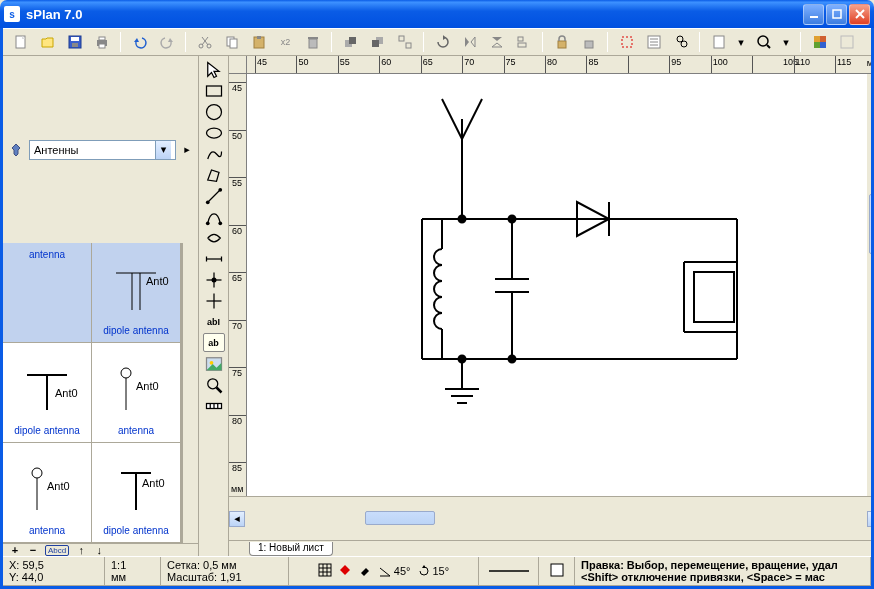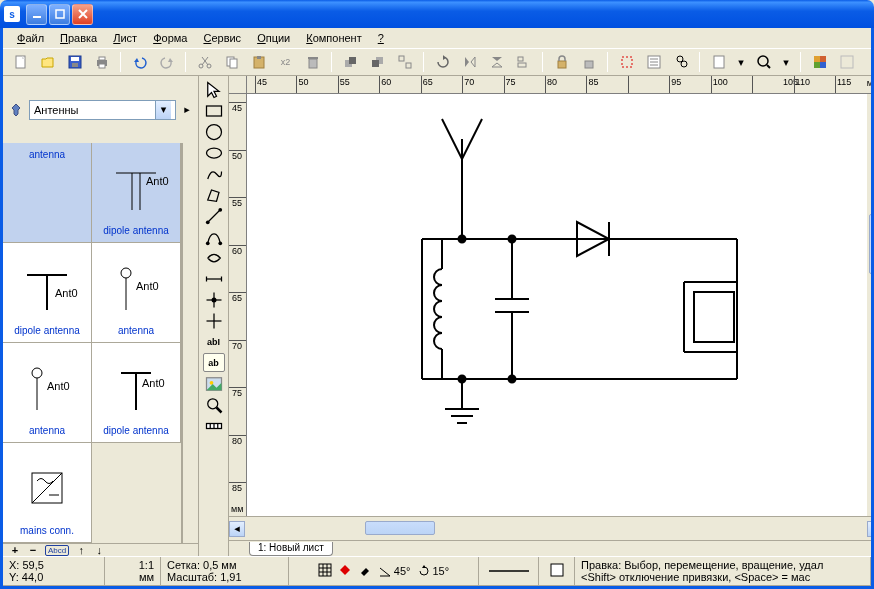--- a/index.html
+++ b/index.html
@@ -81,20 +81,21 @@
 .statcell { border-right: 1px solid #aca899; padding: 1px 6px; font-size: 10px; display: flex; flex-direction: column; justify-content: center; }
 .statcell.icons { flex-direction: row; align-items: center; gap: 6px; }
 
 svg { overflow: visible; }
 </style>
 </head>
 <body>
 
 <div class="titlebar">
   <div class="appicon">s</div>
+  <div class="title">sPlan 7.0</div>
   <div class="winbtns">
     <div class="winbtn">
         <svg viewBox="0 0 12 12">
           <line x1="2" y1="9" x2="10" y2="9" stroke="white" stroke-width="2"></line>
         </svg>
       </div>
     <div class="winbtn">
         <svg viewBox="0 0 12 12">
           <rect x="2" y="2" width="8" height="8" fill="none" stroke="white" stroke-width="1.5"></rect>
         </svg>
@@ -103,30 +104,20 @@
         <svg viewBox="0 0 12 12">
           <line x1="2" y1="2" x2="10" y2="10" stroke="white" stroke-width="2"></line>
           <line x1="10" y1="2" x2="2" y2="10" stroke="white" stroke-width="2"></line>
         </svg>
       </div>
   </div>
 </div>
 
 <div class="frame">
 
-<div class="menubar" id="menubar">
-      <div class="menuitem"><u>Ф</u>айл</div>
-      <div class="menuitem"><u>П</u>равка</div>
-      <div class="menuitem"><u>Л</u>ист</div>
-      <div class="menuitem"><u>Ф</u>орма</div>
-      <div class="menuitem"><u>С</u>ервис</div>
-      <div class="menuitem"><u>О</u>пции</div>
-      <div class="menuitem"><u>К</u>омпонент</div>
-      <div class="menuitem"><u>?</u></div>
-    </div>
 
 <div class="toolbar">
   <div class="tbtn">
         <svg viewBox="0 0 16 16">
           <rect x="3" y="2" width="9" height="12" fill="white" stroke="#888"></rect>
           <path d="M9 2 L12 5 L9 5 Z" fill="#ddd"></path>
         </svg>
       </div>
   <div class="tbtn">
         <svg viewBox="0 0 16 16">
@@ -357,31 +348,20 @@
             </div>
             <div class="libcell">
               <div class="thumb">
                 <svg width="60" height="60">
                   <line x1="15" y1="18" x2="45" y2="18" stroke="#000" stroke-width="2"></line>
                   <line x1="30" y1="18" x2="30" y2="55" stroke="#000" stroke-width="2"></line>
                   <text x="36" y="32" font-size="9">Ant0</text>
                 </svg>
               </div>
               <div class="label">dipole antenna</div>
-            </div>
-            <div class="libcell">
-              <div class="thumb">
-                <svg width="60" height="60">
-                  <rect x="15" y="18" width="30" height="30" fill="none" stroke="#000"></rect>
-                  <line x1="15" y1="48" x2="45" y2="18" stroke="#000"></line>
-                  <path d="M20 26 q4 -5 8 0 q4 5 8 0" fill="none" stroke="#000"></path>
-                  <line x1="32" y1="40" x2="42" y2="40" stroke="#000"></line>
-                </svg>
-              </div>
-              <div class="label">mains conn.</div>
             </div>
           </div>
       <div class="libscroll"></div>
     </div>
     <div class="libfooter">
       <span class="btn">+</span>
       <span class="btn">−</span>
       <span style="border:1px solid #2040a0;color:#2040a0;padding:0 2px;font-size:8px;border-radius:2px;">Abcd</span>
       <span class="btn">↑</span>
       <span class="btn">↓</span>
@@ -605,21 +585,21 @@
       </div>
     </div>
   </div>
 </div>
 
 <div class="statusbar">
   <div class="statcell" style="width:102px;">
     <span>X: 59,5</span>
     <span>Y: 44,0</span>
   </div>
-  <div class="statcell" style="width:56px;text-align:right;">
+  <div class="statcell" style="width:56px;">
     <span>1:1</span>
     <span>мм</span>
   </div>
   <div class="statcell" style="width:128px;">
     <span>Сетка: 0,5 мм</span>
     <span>Масштаб:  1,91</span>
   </div>
   <div class="statcell icons" style="width:190px;">
     <span><svg width="14" height="14">
             <rect x="1" y="1" width="12" height="12" fill="none" stroke="#000"></rect>
@@ -651,19 +631,19 @@
   <div class="statcell icons" style="width:60px;">
     <span><svg width="40" height="8">
             <line x1="0" y1="4" x2="40" y2="4" stroke="#000" stroke-width="1.5"></line>
           </svg></span>
   </div>
   <div class="statcell icons" style="width:36px;">
     <span><svg width="14" height="14">
             <rect x="1" y="1" width="12" height="12" fill="white" stroke="#000"></rect>
           </svg></span>
   </div>
-  <div class="statcell" style="flex:1;overflow:hidden;">
+  <div class="statcell" style="flex:1;overflow:hidden;font-weight:bold;">
     <span>Правка: Выбор, перемещение, вращение, удал</span>
     <span>&lt;Shift&gt; отключение привязки, &lt;Space&gt; =  мас</span>
   </div>
 </div>
 
 </div>
 
 </body></html>

